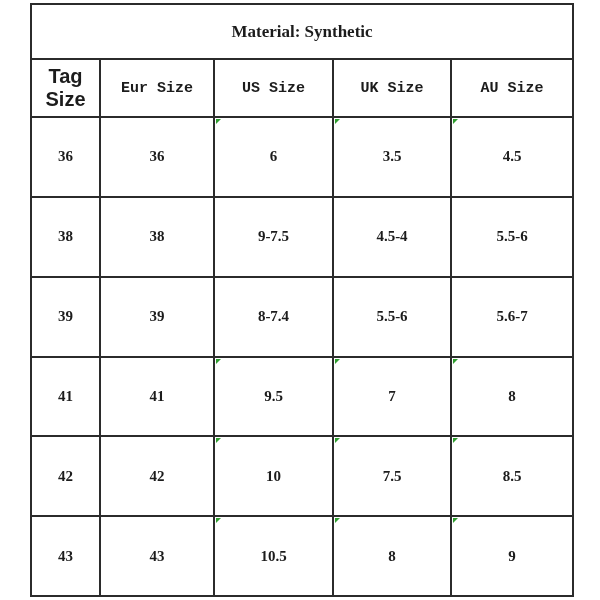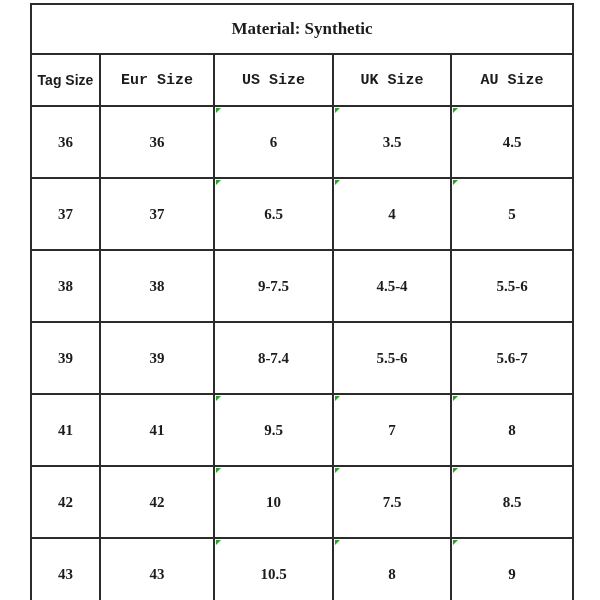--- a/index.html
+++ b/index.html
@@ -44,21 +44,21 @@
   }
   .header-row th {
     height: 52px;
     font-family: Liberation Mono, monospace;
     font-weight: bold;
     font-size: 15px;
   }
   .header-row th.tag-col {
     font-family: "Liberation Sans", sans-serif;
     font-weight: bold;
-    font-size: 14px;
+    font-size: 20px;
   }
   .data-row td {
     height: 72px;
     font-family: "Liberation Serif", serif;
     font-weight: bold;
     font-size: 15px;
   }
   .corner-marker {
     position: absolute;
     top: 1px;
@@ -93,27 +93,20 @@
         <th>AU Size</th>
       </tr>
       <tr class="data-row">
         <td data-row="0">36</td>
         <td data-row="0">36</td>
         <td data-row="0">6<span class="corner-marker"></span></td>
         <td data-row="0">3.5<span class="corner-marker"></span></td>
         <td data-row="0">4.5<span class="corner-marker"></span></td>
       </tr>
       <tr class="data-row">
-        <td data-row="1">37</td>
-        <td data-row="1">37</td>
-        <td data-row="1">6.5<span class="corner-marker"></span></td>
-        <td data-row="1">4<span class="corner-marker"></span></td>
-        <td data-row="1">5<span class="corner-marker"></span></td>
-      </tr>
-      <tr class="data-row">
         <td data-row="2">38</td>
         <td data-row="2">38</td>
         <td data-row="2">9-7.5</td>
         <td data-row="2">4.5-4</td>
         <td data-row="2">5.5-6</td>
       </tr>
       <tr class="data-row">
         <td data-row="3">39</td>
         <td data-row="3">39</td>
         <td data-row="3">8-7.4</td>

